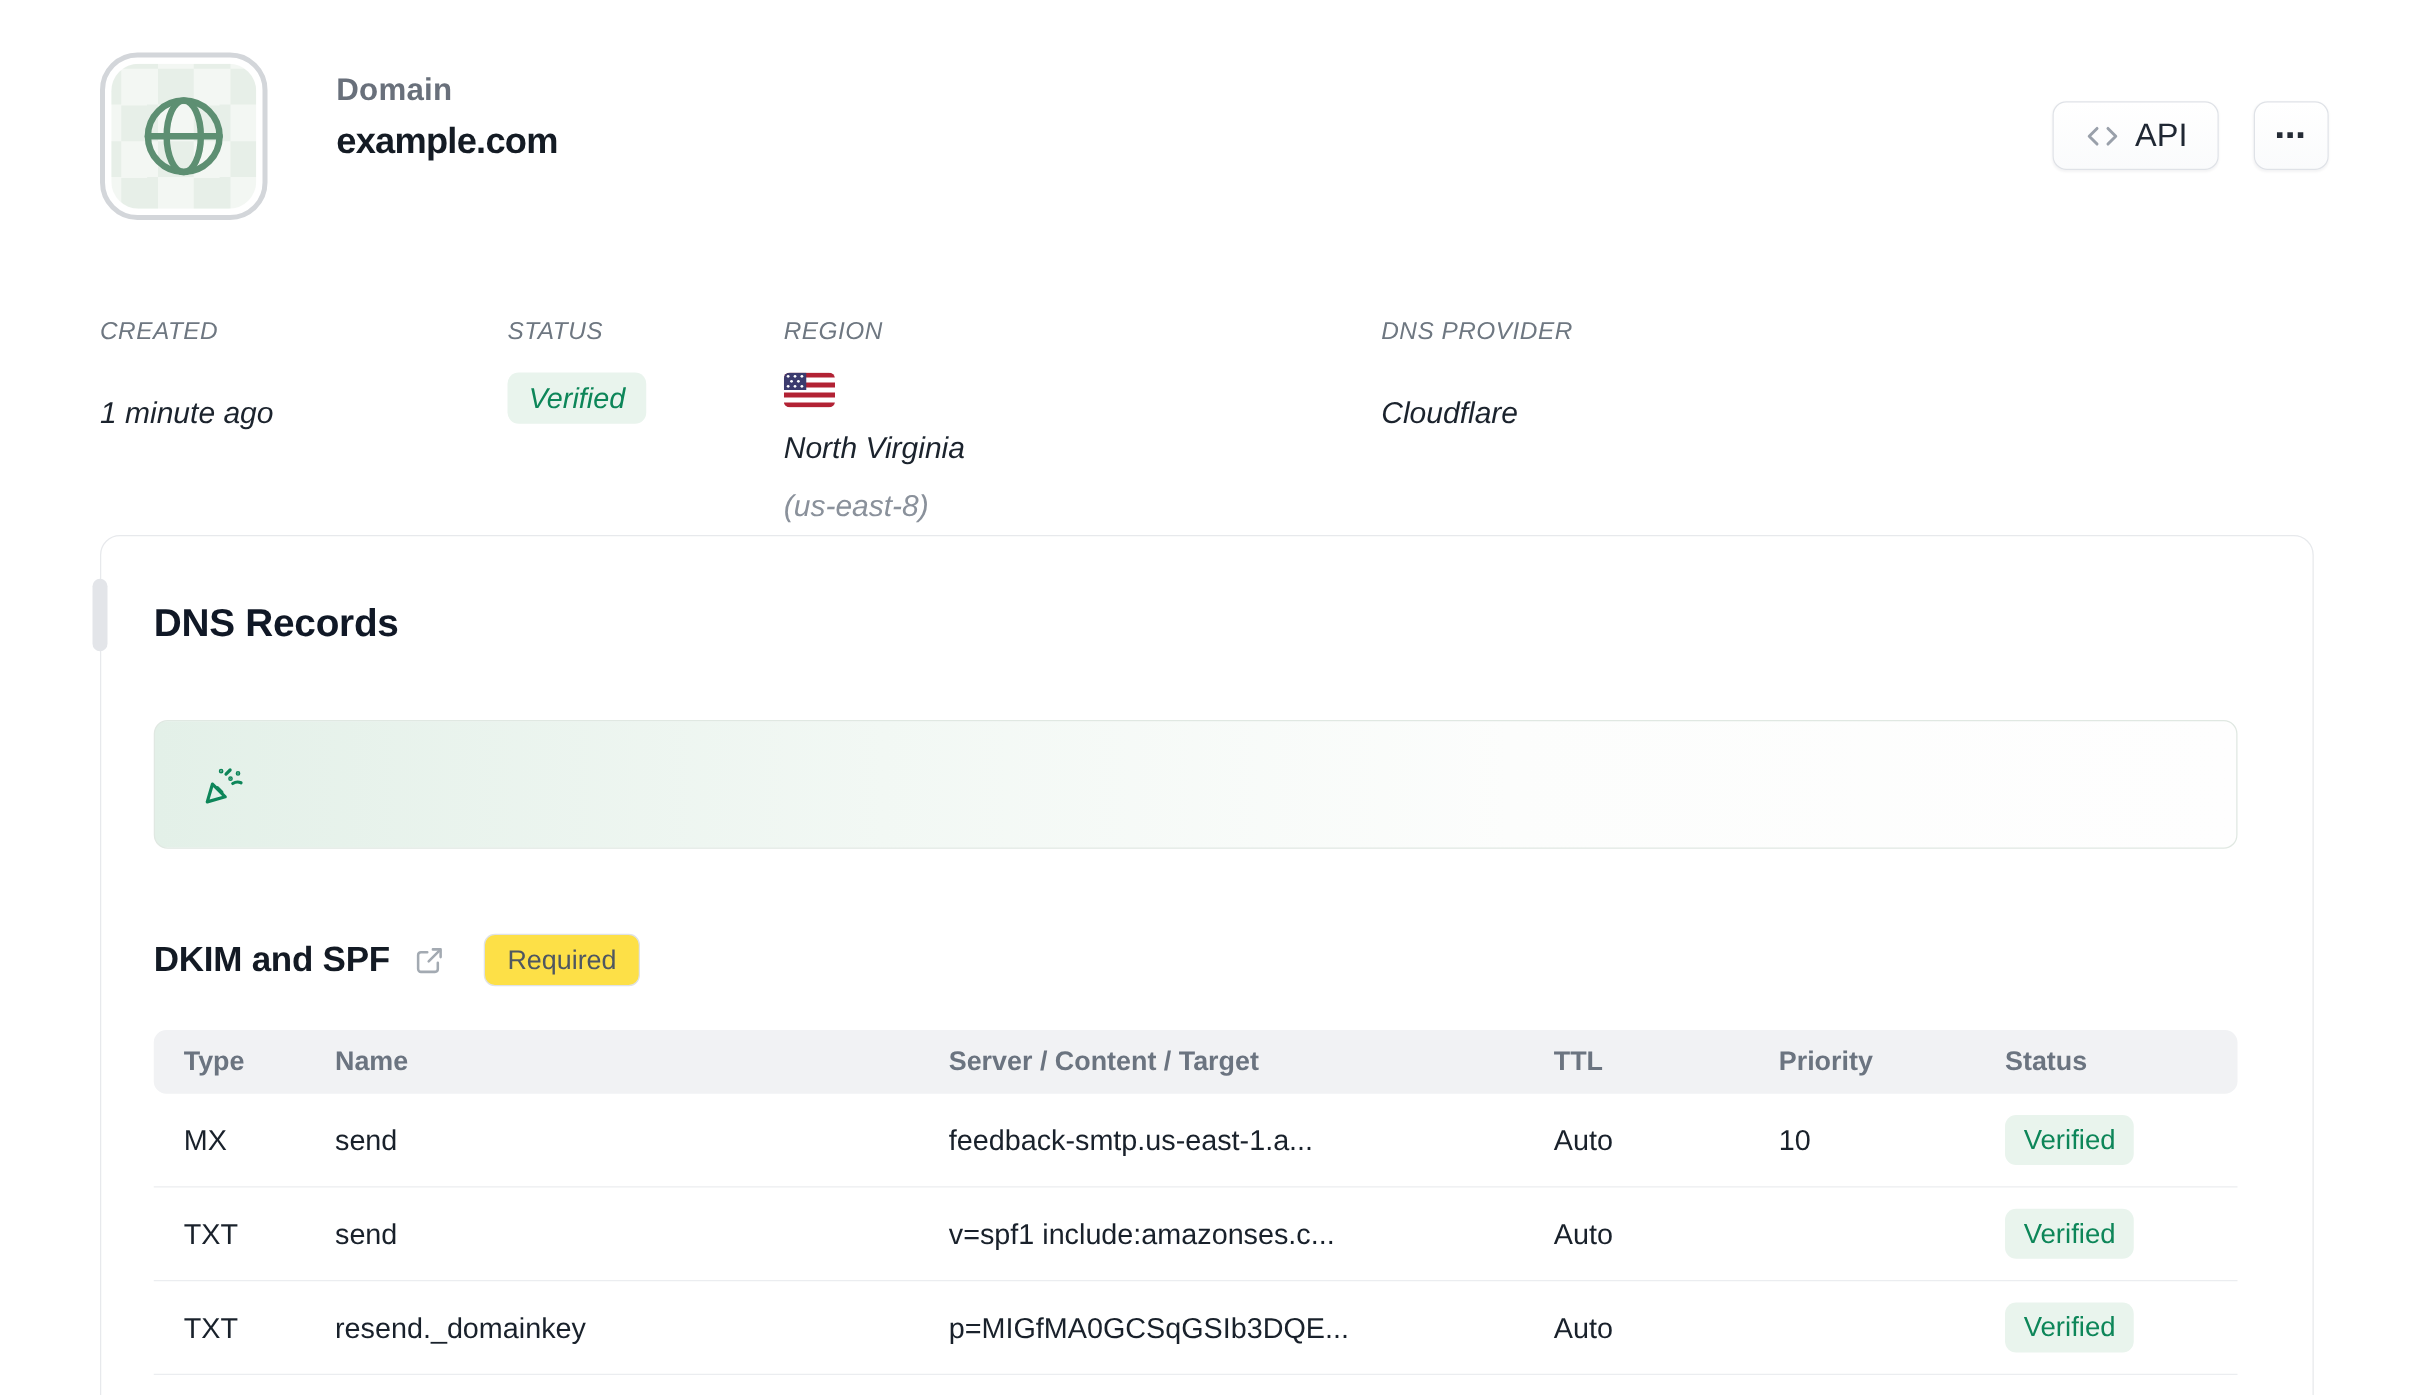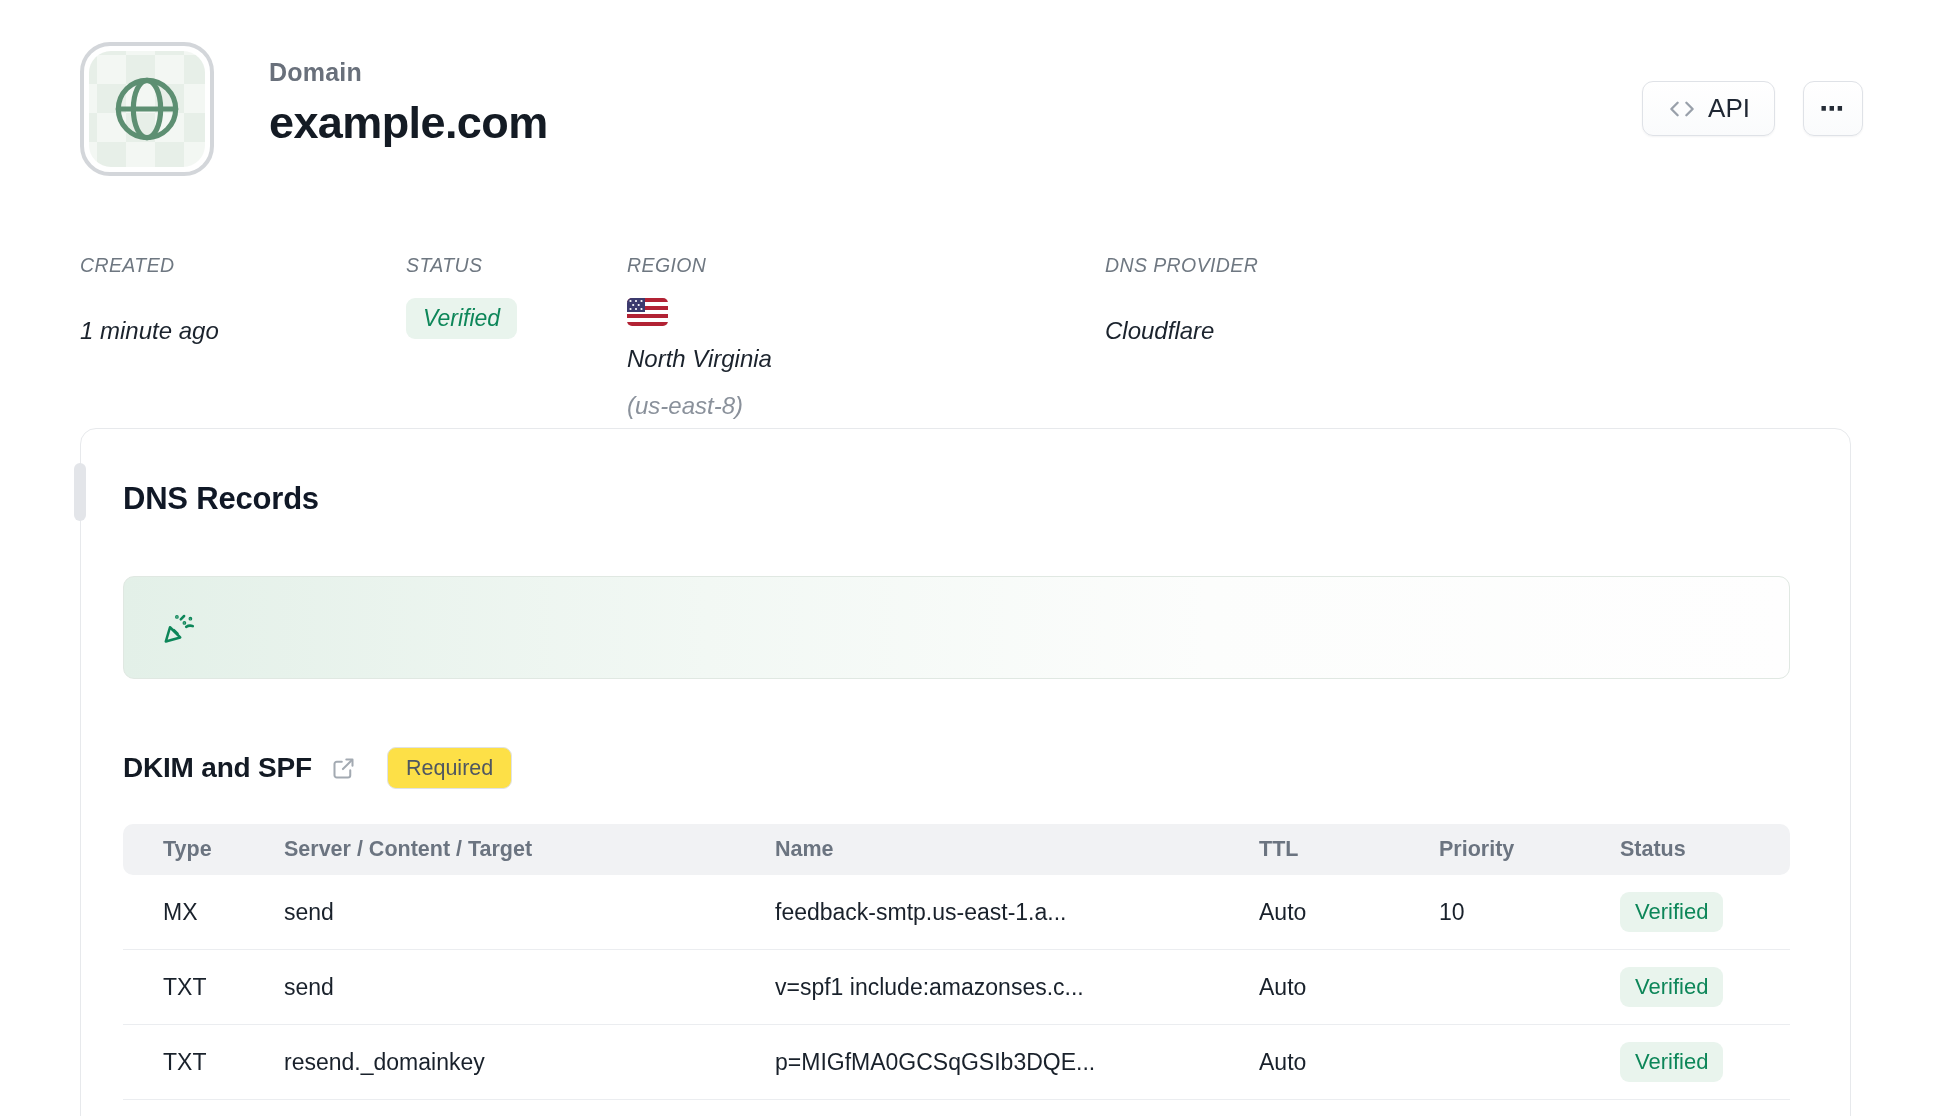--- a/index.html
+++ b/index.html
@@ -18,21 +18,21 @@
   }
   .domain-tile-inner {
     width:100%; height:100%; border-radius:22px;
     background-color:#f3f7f3;
     background-image:conic-gradient(#e7efe8 90deg, transparent 90deg 180deg, #e7efe8 180deg 270deg, transparent 270deg);
     background-size:58px 58px; background-position:8px 4px;
     display:flex; align-items:center; justify-content:center;
   }
   .title-block { position:absolute; left:269px; top:58px; }
   .kicker { font-size:25px; font-weight:600; color:#69707b; letter-spacing:.2px; }
-  .page-title { margin-top:10px; font-size:45px; font-weight:800; color:#141b24; letter-spacing:-0.6px; }
+  .page-title { margin-top:10px; font-size:29px; font-weight:800; color:#141b24; letter-spacing:-0.6px; }
 
   .hdr-actions { position:absolute; right:81px; top:81px; display:flex; gap:28px; }
   .btn {
     height:55px; display:flex; align-items:center; justify-content:center; gap:11px;
     border:1px solid #dfe2e7; border-radius:11px;
     background:linear-gradient(#ffffff,#fafbfc);
     box-shadow:0 1px 2px rgba(20,27,36,.05);
     font-size:26px; color:#1f2733; font-weight:500; cursor:pointer;
   }
   .btn-api { padding:0 24px; }
@@ -75,21 +75,21 @@
   .badge-required {
     margin-left:30px; display:inline-flex; align-items:center; height:42px; padding:0 18px;
     border:1px solid #dfe2e6; border-radius:9px; background:#fde047;
     font-size:21.5px; color:#4f5761;
   }
 
   
   .dns-table { position:absolute; left:42px; top:395px; width:1667px; }
   .t-grid {
     display:grid; grid-template-columns:121px 491px 484px 180px 181px 1fr;
-    align-items:center; padding-left:40px;
+    align-items:center; padding-left:24px;
   }
   .t-head {
     height:51px; background:#f1f2f4; border-radius:10px;
     font-size:21.5px; font-weight:600; color:#6b7480;
   }
   .t-row { height:75px; border-bottom:1px solid #ebedf0; font-size:23px; color:#19212b; }
   .t-row .badge-verified { height:40px; font-size:22px; padding:0 15px; }
 </style>
 </head>
 <body>
@@ -221,22 +221,22 @@
           <polyline points="14.5,4 20,4 20,9.5"></polyline>
           <line x1="11.5" y1="12.5" x2="19.5" y2="4.5"></line>
         </svg>
       </span>
       <span class="badge-required">Required</span>
     </div>
 
     <div class="dns-table">
       <div class="t-grid t-head">
         <span>Type</span>
+        <span>Name</span>
         <span>Server / Content / Target</span>
-        <span>Name</span>
         <span>TTL</span>
         <span>Priority</span>
         <span>Status</span>
       </div>
 
       <div class="t-grid t-row">
         <span>MX</span>
         <span>send</span>
         <span>feedback-smtp.us-east-1.a...</span>
         <span>Auto</span>

